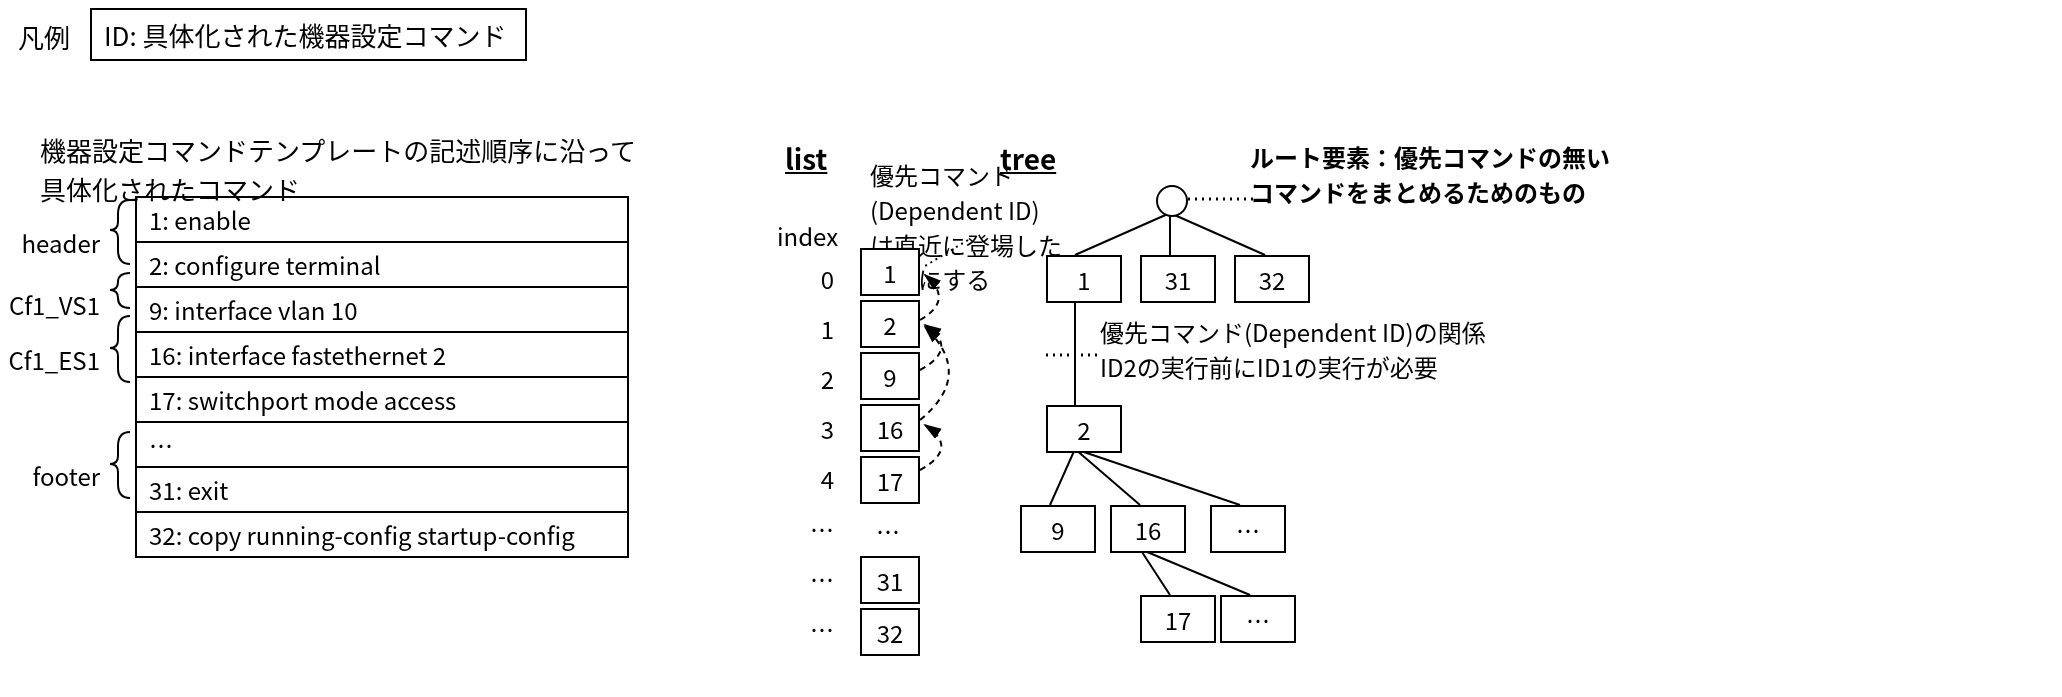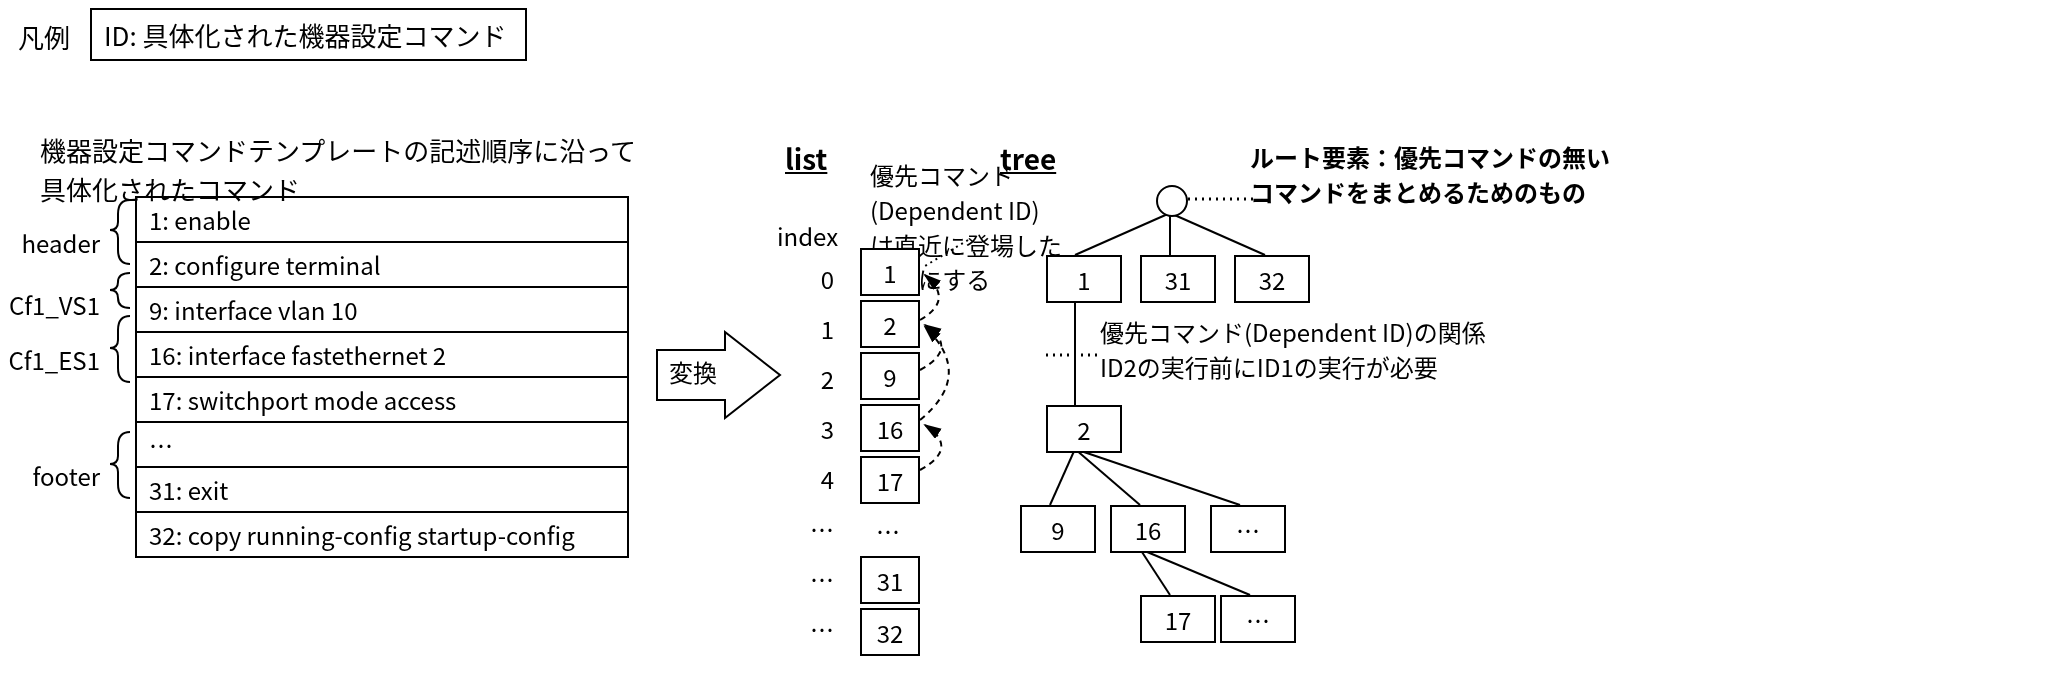--- a/index.html
+++ b/index.html
@@ -134,26 +134,20 @@
     <div class="cmd-row">1: enable</div>
     <div class="cmd-row">2: configure terminal</div>
     <div class="cmd-row">9: interface vlan 10</div>
     <div class="cmd-row">16: interface fastethernet 2</div>
     <div class="cmd-row">17: switchport mode access</div>
     <div class="cmd-row cmd-ellipsis">…</div>
     <div class="cmd-row">31: exit</div>
     <div class="cmd-row">32: copy running-config startup-config</div>
   </div>
 
-  <div class="abs arrow-body">
-    <svg width="130" height="90">
-      <polygon points="2,20 70,20 70,2 125,45 70,88 70,70 2,70" fill="#fff" stroke="#000" stroke-width="2"></polygon>
-      <text x="38" y="52" font-size="24" text-anchor="middle" id="arrow-text">変換</text>
-    </svg>
-  </div>
 
   <div class="abs annot annot-dep" style="white-space:pre;">優先コマンド
 (Dependent ID)
 は直近に登場した
 ものにする</div>
 
   <div class="abs col-title list-title">list</div>
   <div class="abs index-label">index</div>
 
   <div class="abs idx-col">

